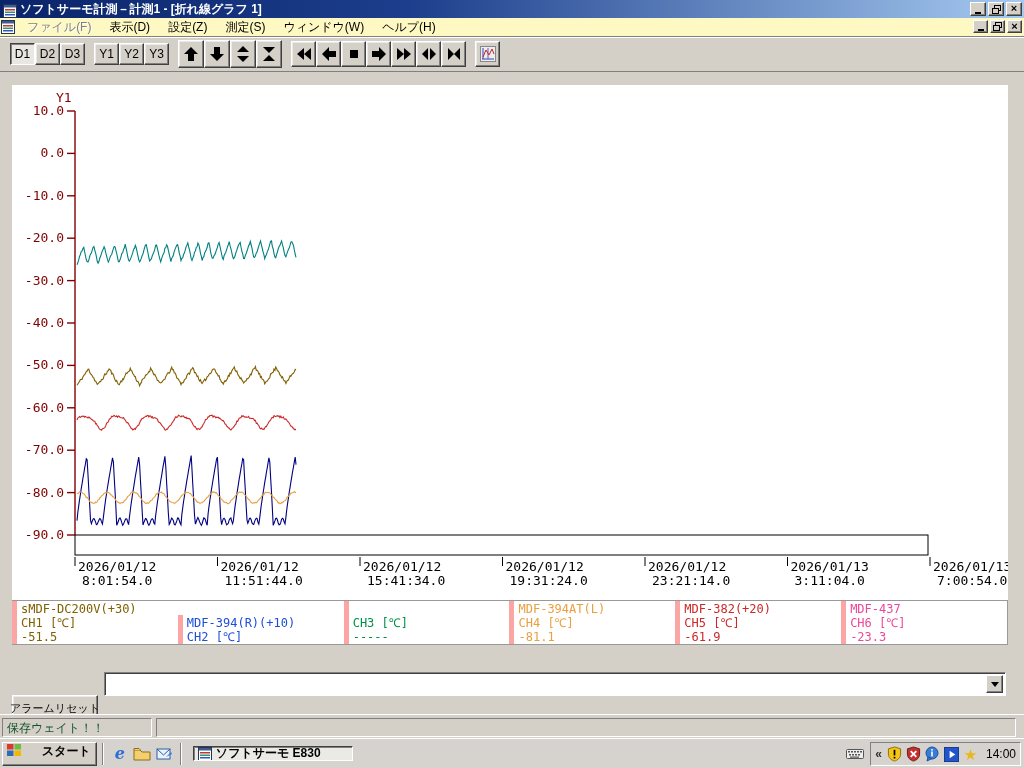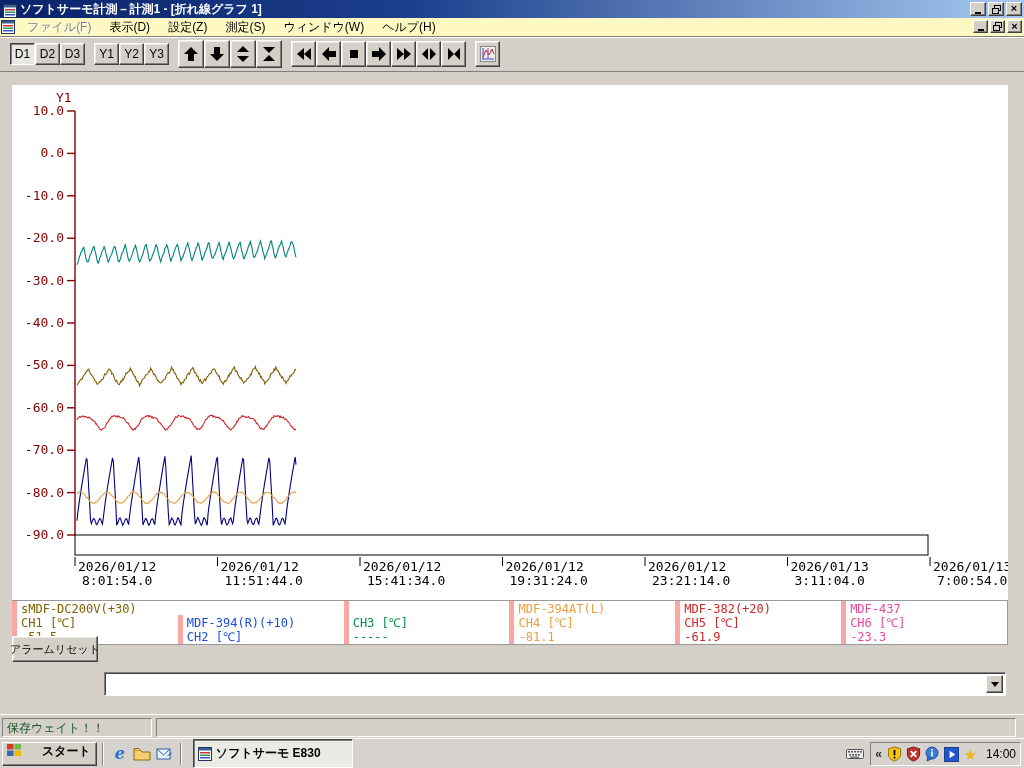--- a/index.html
+++ b/index.html
@@ -48,21 +48,21 @@
   #chart-svg { position:absolute; left:0; top:0; }
 
   
   #legend { position:absolute; left:0; top:515px; width:996px; height:45px; display:flex;
     border:1px solid #999; border-left:none; background:#fff; }
   .legend-cell { flex:1 1 0; border-left:5px solid #fca5a5; padding:1px 4px 0 4px;
     font-family:"DejaVu Sans Mono", monospace; font-size:12px; line-height:14px; overflow:hidden; white-space:nowrap; }
   .lg-line { height:14px; }
 
   
-  #alarm-reset { position:absolute; left:12px; top:636px; width:86px; height:26px; background:#D4D0C8;
+  #alarm-reset { position:absolute; left:12px; top:695px; width:86px; height:26px; background:#D4D0C8;
     border:1px solid; border-color:#FFFFFF #404040 #404040 #FFFFFF;
     box-shadow:inset -1px -1px 0 #808080, inset 1px 1px 0 #ECEAE6;
     font-size:11px; display:flex; align-items:center; justify-content:center; white-space:nowrap; }
   #alarm-combo { position:absolute; left:104px; top:672px; width:902px; height:24px; background:#fff;
     border:1px solid; border-color:#808080 #FFFFFF #FFFFFF #808080;
     box-shadow:inset 1px 1px 0 #404040; display:flex; }
   #combo-btn { position:absolute; right:2px; top:2px; width:17px; height:18px; background:#D4D0C8;
     border:1px solid; border-color:#FFFFFF #404040 #404040 #FFFFFF; box-shadow:inset -1px -1px 0 #808080;
     display:flex; align-items:center; justify-content:center; }
   .down-tri { width:0; height:0; border-left:4px solid transparent; border-right:4px solid transparent;
@@ -77,21 +77,21 @@
   #sb-rest { left:156px; right:8px; }
 
   
   #taskbar { position:absolute; left:0; top:738px; width:1024px; height:30px; background:#D6D3CE;
     border-top:1px solid #fff; display:flex; align-items:center; }
   #start-btn { margin-left:2px; height:24px; padding:0 5px 0 3px; background:#D4D0C8;
     border:1px solid; border-color:#FFFFFF #404040 #404040 #FFFFFF; box-shadow:inset -1px -1px 0 #808080;
     display:flex; align-items:flex-start; gap:20px; font-weight:bold; font-size:12px; }
   .tb-sep { width:1px; height:22px; border-left:1px solid #808080; border-right:1px solid #fff; margin:0 5px; }
   .ql-ico { width:20px; height:20px; display:flex; align-items:center; justify-content:center; margin:0 1px; }
-  #task-btn { height:29px; width:160px; margin-left:6px; background:#ECEAE5;
+  #task-btn { height:15px; width:160px; margin-left:6px; background:#ECEAE5;
     border:1px solid; border-color:#404040 #FFFFFF #FFFFFF #404040; box-shadow:inset 1px 1px 0 #808080;
     display:flex; align-items:center; gap:4px; padding:0 4px; font-weight:bold; font-size:12px; white-space:nowrap; overflow:hidden; }
   #tray { position:absolute; right:3px; top:3px; height:24px; display:flex; align-items:center; }
   #kbd-wrap { margin-right:6px; display:flex; align-items:center; }
   #tray-group { display:flex; align-items:center; gap:2px; height:24px; padding:0 4px;
     border:1px solid; border-color:#808080 #FFFFFF #FFFFFF #808080; }
   #tray-chevron { font-size:12px; font-weight:bold; color:#333; margin-right:2px; }
   #tray-clock { font-size:12px; margin-left:5px; color:#000; }
   .tray-ico { width:17px; height:17px; display:flex; align-items:center; justify-content:center; }
   .star-glyph { color:#E8B820; font-size:15px; line-height:1; }

